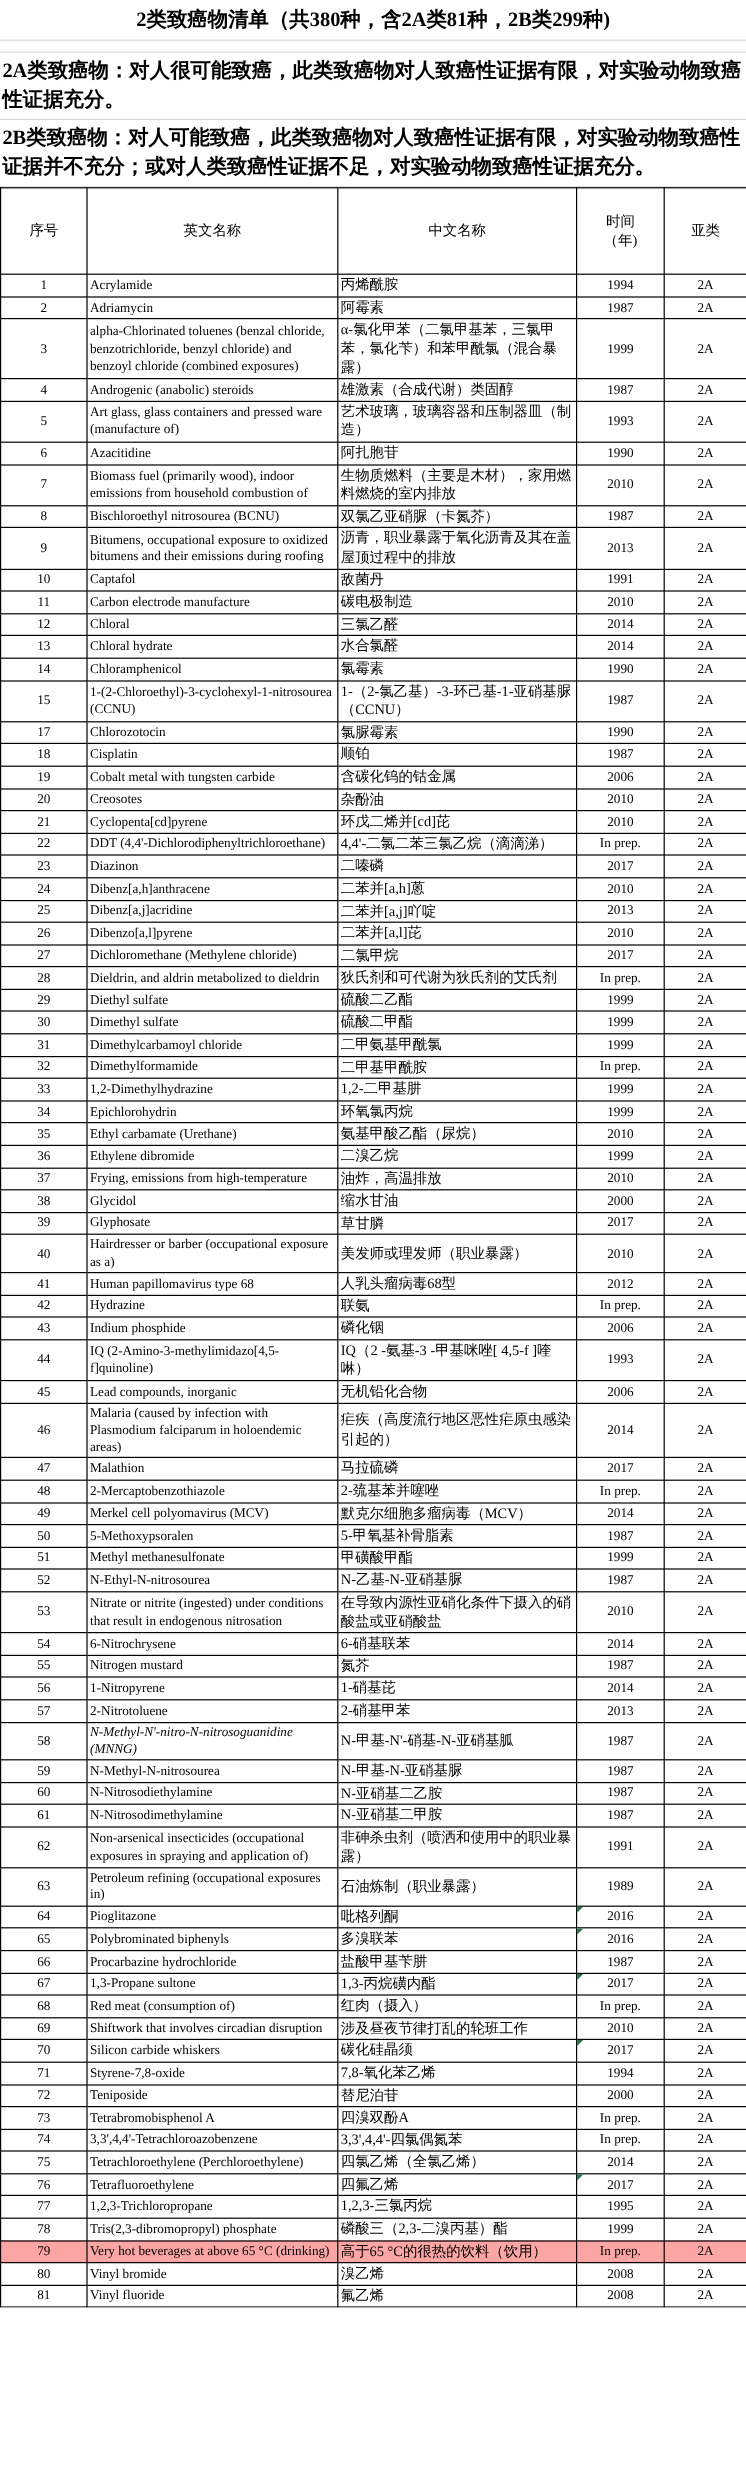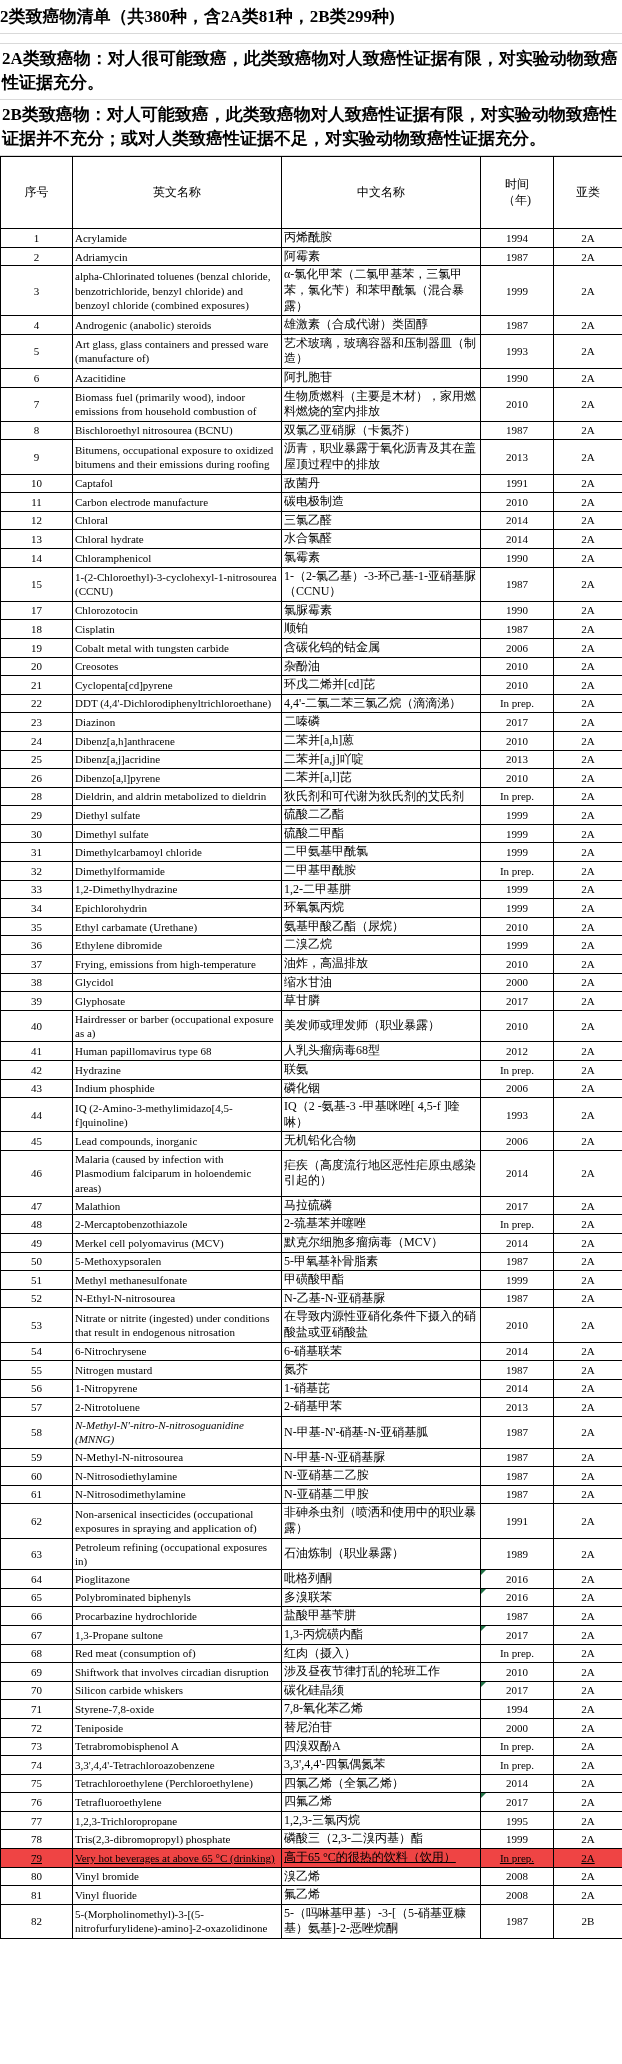--- a/index.html
+++ b/index.html
@@ -4,21 +4,21 @@
 <style>
   html,body{margin:0;padding:0;background:#ffffff;}
   body{
     width:622px;
     font-family:"Liberation Serif","DejaVu Serif",serif;
     color:#000;
     -webkit-font-smoothing:none;
   }
   .page{width:622px;box-sizing:border-box;}
   .title{
-    text-align:left;
+    text-align:center;
     font-size:17px;
     font-weight:bold;
     padding:7px 0 6px 0;
     letter-spacing:0px;
     line-height:1.15;
     border-bottom:1px solid #d9d9d9;
   }
   .note-spacer{height:9px;border-bottom:1px solid #d9d9d9;}
   .note{
     font-size:17px;
@@ -51,21 +51,21 @@
     font-weight:normal;
     font-size:12px;
     padding:20px;
   }
   td.no{text-align:center;}
   td.en{text-align:left;font-size:11px;}
   td.cn{text-align:left;font-size:12px;}
   td.yr{text-align:center;}
   td.sub{text-align:center;}
   td.en.ital{font-style:italic;}
-  tr.hl td{background:#ef4444;text-decoration:underline;}
+  tr.hl td{background:#fca5a5;}
   td.mark{position:relative;margin-top:36px;}
   td.mark:before{
     content:"";
     position:absolute;
     left:0;top:0;
     border-top:5px solid #217346;
     border-right:5px solid transparent;
   }
 </style>
 </head>
@@ -267,20 +267,27 @@
           <td class="sub">2A</td>
         </tr>
         <tr>
           <td class="no">26</td>
           <td class="en">Dibenzo[a,l]pyrene</td>
           <td class="cn">二苯并[a,l]芘</td>
           <td class="yr">2010</td>
           <td class="sub">2A</td>
         </tr>
         <tr>
+          <td class="no">27</td>
+          <td class="en">Dichloromethane (Methylene chloride)</td>
+          <td class="cn">二氯甲烷</td>
+          <td class="yr">2017</td>
+          <td class="sub">2A</td>
+        </tr>
+        <tr>
           <td class="no">28</td>
           <td class="en">Dieldrin, and aldrin metabolized to dieldrin</td>
           <td class="cn">狄氏剂和可代谢为狄氏剂的艾氏剂</td>
           <td class="yr">In prep.</td>
           <td class="sub">2A</td>
         </tr>
         <tr>
           <td class="no">29</td>
           <td class="en">Diethyl sulfate</td>
           <td class="cn">硫酸二乙酯</td>
@@ -643,24 +650,17 @@
           <td class="cn">溴乙烯</td>
           <td class="yr">2008</td>
           <td class="sub">2A</td>
         </tr>
         <tr>
           <td class="no">81</td>
           <td class="en">Vinyl fluoride</td>
           <td class="cn">氟乙烯</td>
           <td class="yr">2008</td>
           <td class="sub">2A</td>
-        </tr>
-        <tr>
-          <td class="no">82</td>
-          <td class="en">5-(Morpholinomethyl)-3-[(5-nitrofurfurylidene)-amino]-2-oxazolidinone</td>
-          <td class="cn">5-（吗啉基甲基）-3-[（5-硝基亚糠基）氨基]-2-恶唑烷酮</td>
-          <td class="yr">1987</td>
-          <td class="sub">2B</td>
         </tr>
       </tbody>
   </table>
 
 </div>
 
 </body></html>

